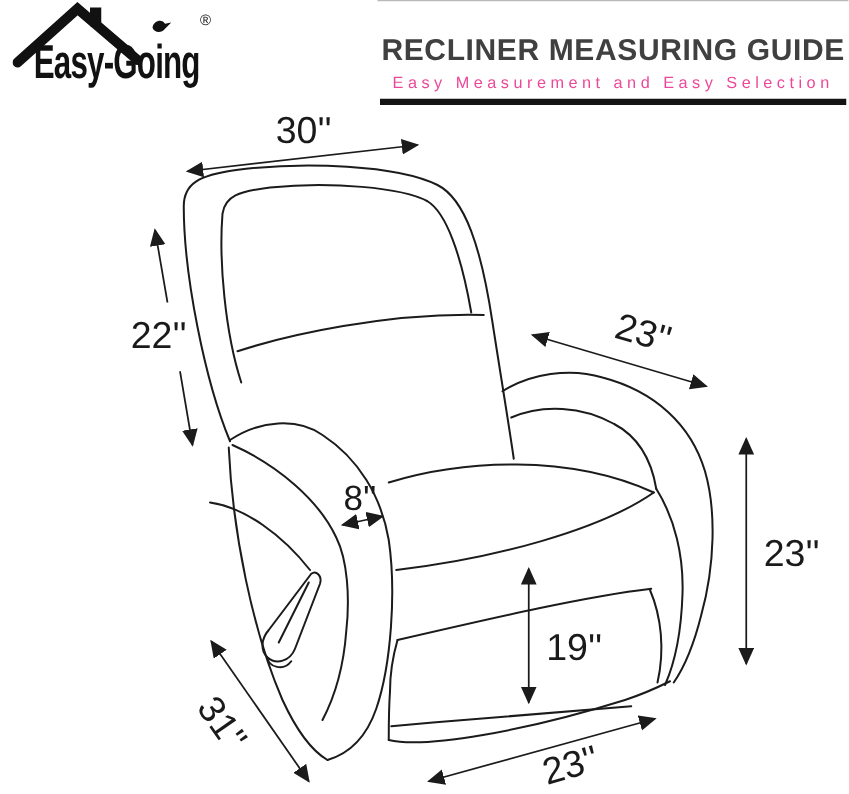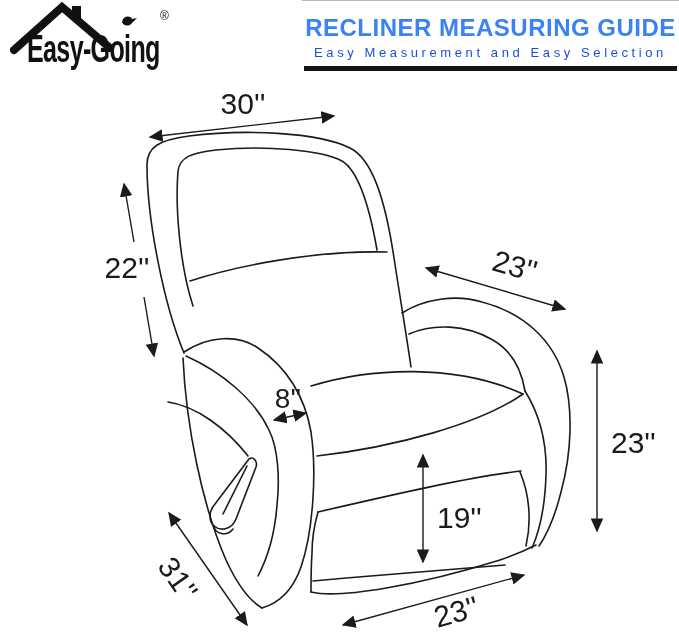--- a/index.html
+++ b/index.html
@@ -3,23 +3,23 @@
 <meta charset="utf-8">
 <style>
   html,body{margin:0;padding:0;background:#fff;}
   .stage{position:relative;width:679px;height:635px;background:#ffffff;overflow:hidden;
          font-family:"Liberation Sans",sans-serif;}
   
   .header{position:absolute;top:0;left:0;width:679px;height:86px;}
   .logo{position:absolute;top:0;left:10px;width:200px;height:76px;}
   .title-block{position:absolute;top:0;left:302px;right:0;border-top:1.5px solid #b9b9b9;
                text-align:center;}
-  .title{margin:13px 0 0 0;font-size:24px;font-weight:bold;color:#3b82f6;
+  .title{margin:26px 0 0 0;font-size:24px;font-weight:bold;color:#404040;
          letter-spacing:0.5px;white-space:nowrap;}
-  .subtitle{margin:3px 0 0 0;font-size:13px;color:#1d4ed8;letter-spacing:3.6px;
+  .subtitle{margin:3px 0 0 0;font-size:13px;color:#ec4899;letter-spacing:3.6px;
             white-space:nowrap;}
   .title-bar{height:5px;background:#141414;margin:6px 2px 0 2px;}
   
   .drawing{position:absolute;top:0;left:0;}
   .chair-line{fill:none;stroke:#1b1b1b;stroke-width:1.6;stroke-linecap:round;stroke-linejoin:round;}
   .dim-line{fill:none;stroke:#1b1b1b;stroke-width:1.4;}
   .dim-text{fill:#1a1a1a;font-family:"Liberation Sans",sans-serif;font-size:30px;}
   .dim-text.small{font-size:28px;}
   .logo-ink{fill:#111;}
 </style>

